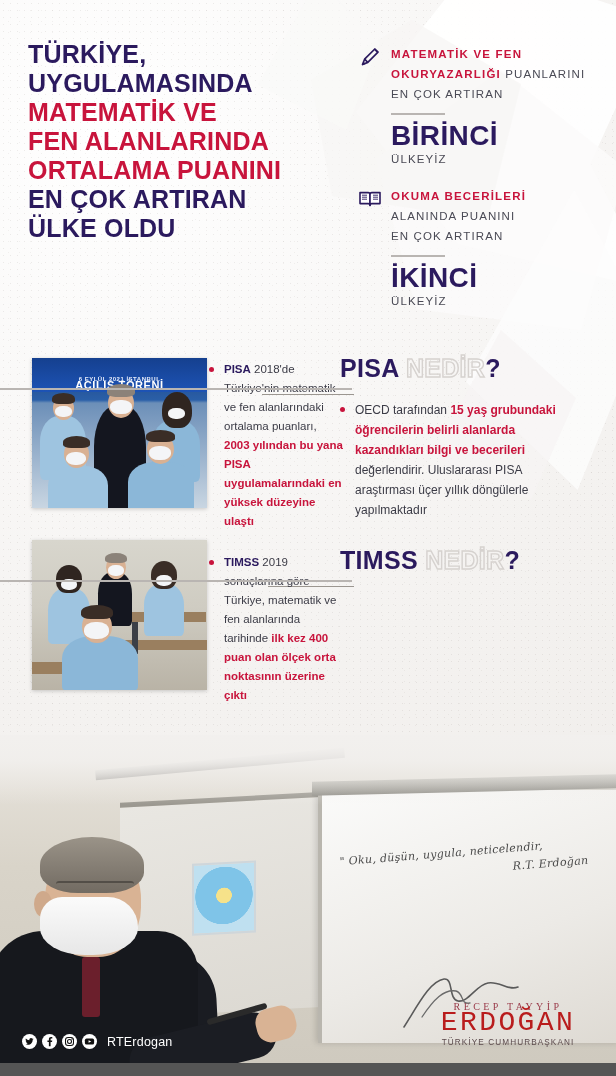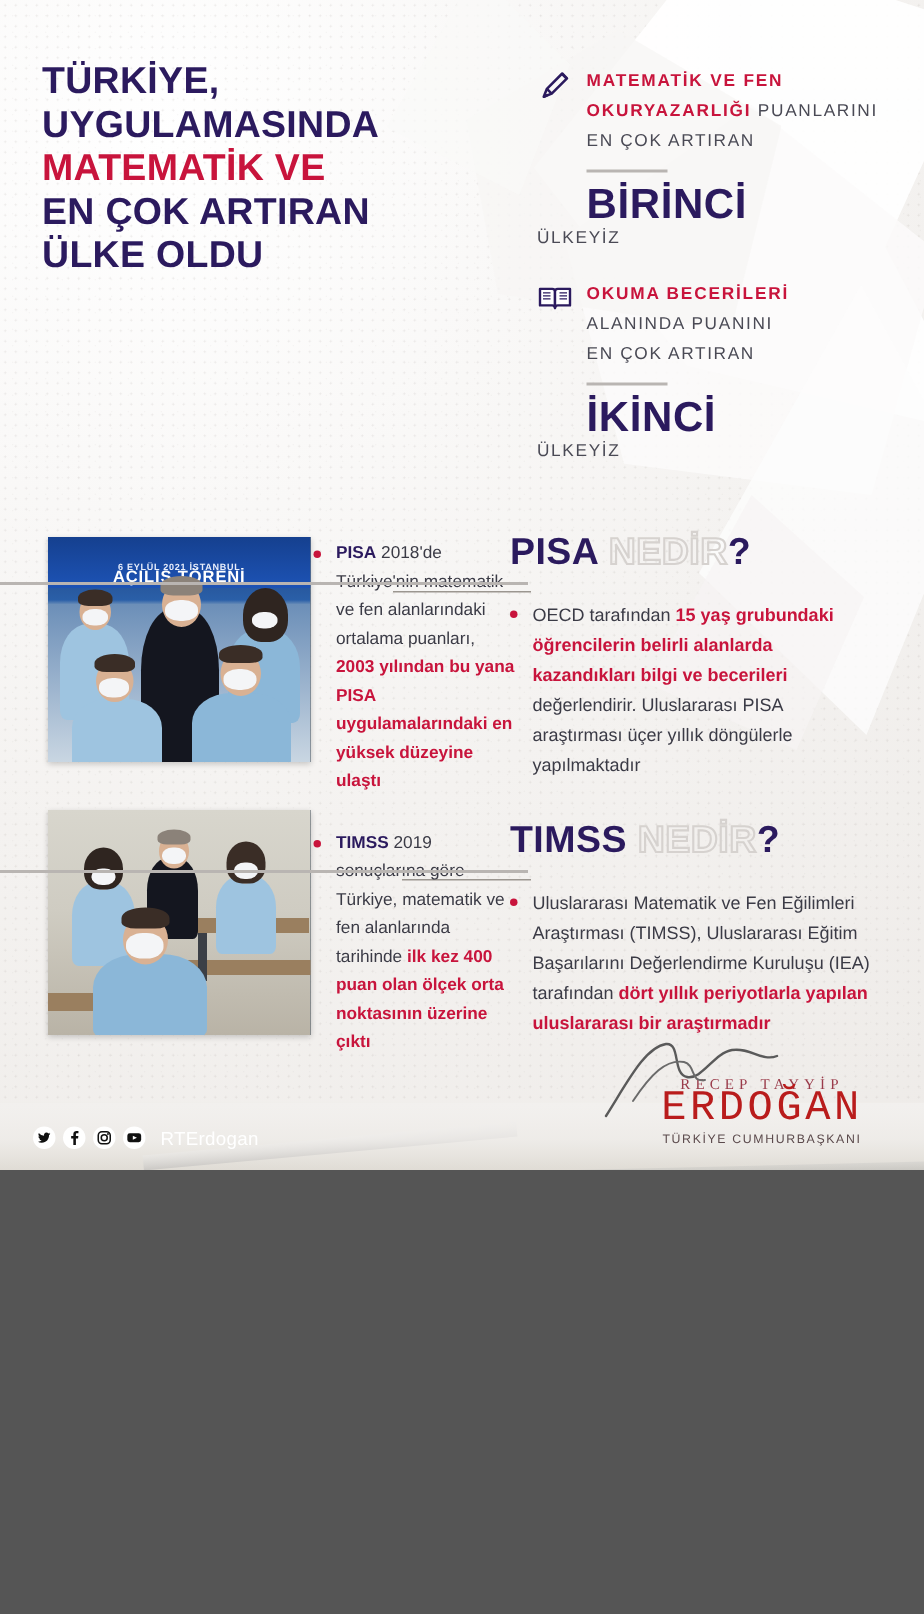--- a/index.html
+++ b/index.html
@@ -3,21 +3,21 @@
 <meta charset="utf-8">
 <style>
   * { margin:0; padding:0; box-sizing:border-box; }
   html,body { background:#555; }
   body {
     font-family:"Liberation Sans", sans-serif;
     display:flex; justify-content:center;
   }
   .page {
     position:relative;
-    width:616px; height:780px;
+    width:616px; height:1063px;
     overflow:hidden;
     background:#f2f0ee;
   }
 
   
   .bg-paper{
     position:absolute; inset:0;
     background:
       radial-gradient(circle at 18% 12%, #ffffff 0%, #f4f2f0 55%, #eeebe8 100%);
   }
@@ -70,21 +70,21 @@
   .stat-lines{ font-size:11.5px; line-height:20px; letter-spacing:1.1px;
     text-transform:uppercase; color:#4a4a55; }
   .stat-lines b{ color:#c8143c; font-weight:800; letter-spacing:1.2px; }
   .rule{ width:54px; height:2px; background:#b9b5b2; margin:9px 0 6px 33px; }
   .stat-big{
     margin-left:33px;
     font-size:28px; font-weight:800; letter-spacing:.4px;
     color:#2b1a5e; line-height:30px; text-transform:uppercase;
   }
   .stat-sub{
-    font-size:11.5px; letter-spacing:1.1px;
+    margin-left:33px; font-size:11.5px; letter-spacing:1.1px;
     color:#4a4a55; text-transform:uppercase; line-height:16px;
   }
 
   
   .photo{ position:absolute; width:175px; height:150px; overflow:hidden;
           background:#123; box-shadow:0 1px 4px rgba(0,0,0,.2); }
   .photo-1{ left:32px; top:358px; }
   .photo-2{ left:32px; top:540px; }
 
   .ph-sky   { position:absolute; inset:0; }
@@ -223,20 +223,22 @@
   <div class="facet f2"></div>
   <div class="facet f3"></div>
   <div class="facet f4"></div>
   <div class="facet f5"></div>
   <div class="facet f6"></div>
 
   <div class="headline">
     <span class="ln navy">TÜRKİYE,</span>
     <span class="ln navy">UYGULAMASINDA</span>
     <span class="ln red">MATEMATİK VE</span>
+    <span class="ln red">FEN ALANLARINDA</span>
+    <span class="ln red">ORTALAMA PUANINI</span>
     <span class="ln navy">EN ÇOK ARTIRAN</span>
     <span class="ln navy">ÜLKE OLDU</span>
   </div>
 
   <div class="stat stat-a">
     <div class="stat-head">
       <span class="stat-icon">
         <svg viewBox="0 0 24 24" width="24" height="24">
           <path d="M4.5 19.5 L6.6 14.2 L16.8 4.0 L20.0 7.2 L9.8 17.4 Z" fill="none" stroke="#2b1a5e" stroke-width="1.7" stroke-linejoin="round"></path>
           <path d="M16.6 4.2 L19.8 7.4" stroke="#2b1a5e" stroke-width="1.7"></path>
@@ -344,24 +346,20 @@
     <div class="sec-rule"></div>
     <div class="sec-body">
       <span class="dot"></span>
       <span>OECD tarafından </span><span class="bold-red">15 yaş grubundaki öğrencilerin belirli alanlarda kazandıkları bilgi ve becerileri</span><span> değerlendirir. Uluslararası PISA araştırması üçer yıllık döngülerle yapılmaktadır</span>
     </div>
   </div>
 
   <div class="section sec-2">
     <div class="sec-title"><span class="n">TIMSS</span> <span class="o">NEDİR</span><span class="q">?</span></div>
     <div class="sec-rule"></div>
-    <div class="sec-body">
-      <span class="dot"></span>
-      <span>Uluslararası Matematik ve Fen Eğilimleri Araştırması (TIMSS), Uluslararası Eğitim Başarılarını Değerlendirme Kuruluşu (IEA) tarafından </span><span class="bold-red">dört yıllık periyotlarla yapılan uluslararası bir araştırmadır</span>
-    </div>
   </div>
 
   <div class="bottom">
     <div class="bp-wall"></div>
     <div class="rail"></div>
     <div class="screen">
       <div class="screen-img"></div>
     </div>
     <div class="board">
       <div class="board-top"></div>

